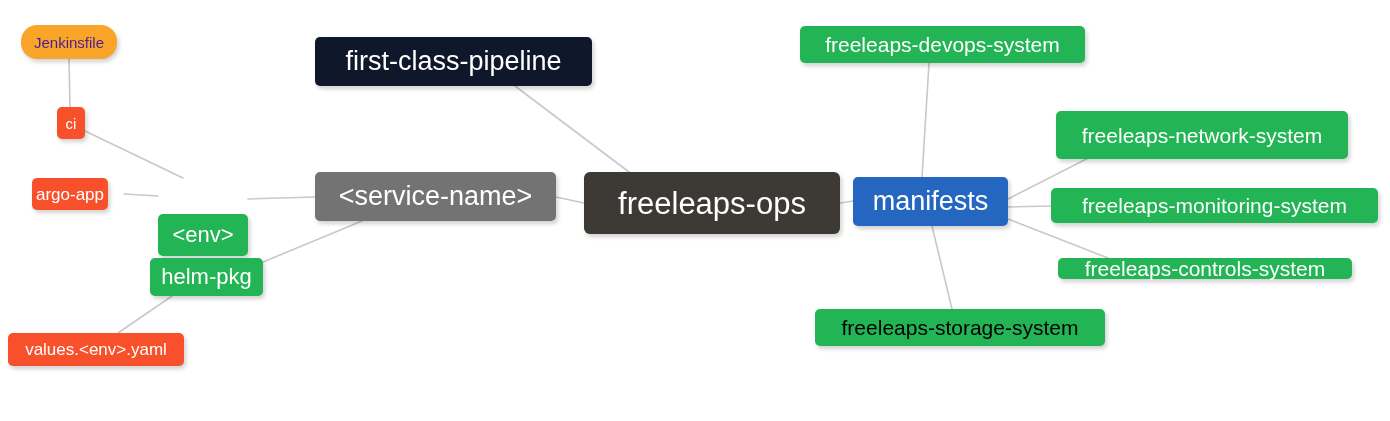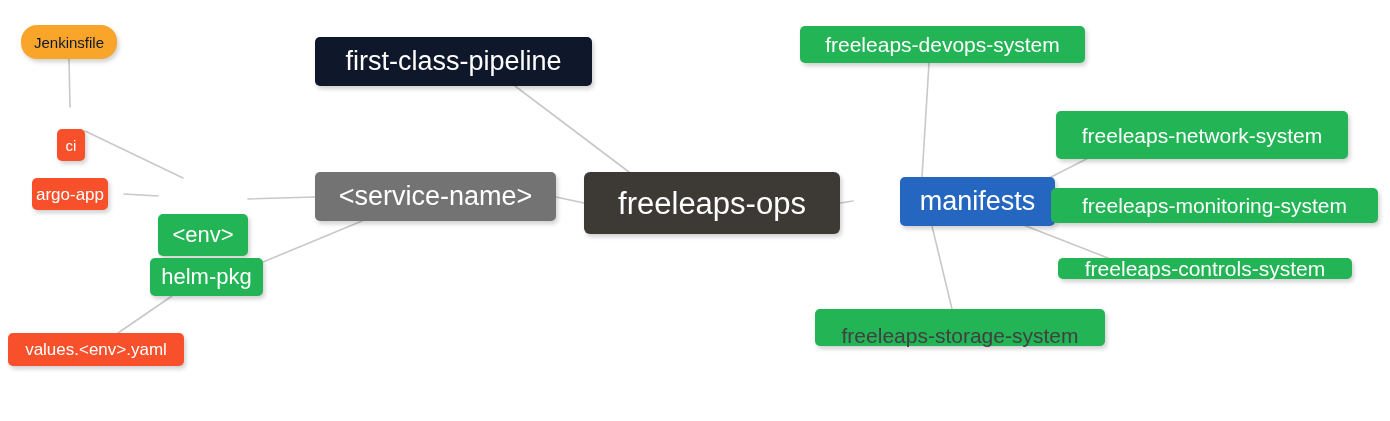--- a/index.html
+++ b/index.html
@@ -72,50 +72,50 @@
   <div id="node-layer">
       <div class="node" style="left: 584px; top: 172px; width: 256px; height: 62px; background: rgb(61, 57, 53); font-size: 31px; color: rgb(255, 255, 255); border-radius: 6px;">
         <span class="node-label">freeleaps-ops</span>
       </div>
       <div class="node" style="left: 315px; top: 172px; width: 241px; height: 49px; background: #737373; font-size: 27px; color: rgb(255, 255, 255);">
         <span class="node-label">&lt;service-name&gt;</span>
       </div>
       <div class="node" style="left: 315px; top: 37px; width: 277px; height: 49px; background: #0f172a; font-size: 27px; color: rgb(255, 255, 255);">
         <span class="node-label">first-class-pipeline</span>
       </div>
-      <div class="node" style="left: 900px; top: 177px; width: 155px; height: 49px; background: rgb(37, 103, 192); font-size: 27px; color: rgb(255, 255, 255);">
+      <div class="node" style="left: 853px; top: 177px; width: 155px; height: 49px; background: rgb(37, 103, 192); font-size: 27px; color: rgb(255, 255, 255);">
         <span class="node-label">manifests</span>
       </div>
       <div class="node" style="left: 158px; top: 178px; width: 90px; height: 42px; background: rgb(34, 180, 85); font-size: 22px; color: rgb(255, 255, 255); margin-top: 36px;">
         <span class="node-label">&lt;env&gt;</span>
       </div>
       <div class="node" style="left: 150px; top: 258px; width: 113px; height: 38px; background: rgb(34, 180, 85); font-size: 22px; color: rgb(255, 255, 255);">
         <span class="node-label">helm-pkg</span>
       </div>
-      <div class="node" style="left: 21px; top: 25px; width: 96px; height: 34px; background: rgb(249, 165, 42); font-size: 15px; color: #0f172a; border-radius: 16px;">
+      <div class="node" style="left: 21px; top: 25px; width: 96px; height: 34px; background: rgb(249, 165, 42); font-size: 15px; color: #4c1d95; border-radius: 16px;">
         <span class="node-label">Jenkinsfile</span>
       </div>
-      <div class="node" style="left: 57px; top: 107px; width: 28px; height: 32px; background: rgb(247, 80, 42); font-size: 15px; color: rgb(255, 255, 255); margin-top: 22px;">
+      <div class="node" style="left: 57px; top: 107px; width: 28px; height: 32px; background: rgb(247, 80, 42); font-size: 15px; color: rgb(255, 255, 255);">
         <span class="node-label">ci</span>
       </div>
       <div class="node" style="left: 32px; top: 178px; width: 76px; height: 32px; background: rgb(247, 80, 42); font-size: 17px; color: rgb(255, 255, 255);">
         <span class="node-label">argo-app</span>
       </div>
       <div class="node" style="left: 8px; top: 333px; width: 176px; height: 33px; background: rgb(247, 80, 42); font-size: 17px; color: rgb(255, 255, 255); align-items: center;">
         <span class="node-label">values.&lt;env&gt;.yaml</span>
       </div>
       <div class="node" style="left: 800px; top: 26px; width: 285px; height: 37px; background: rgb(34, 180, 85); font-size: 21px; color: rgb(255, 255, 255);">
         <span class="node-label">freeleaps-devops-system</span>
       </div>
       <div class="node" style="left: 1056px; top: 111px; width: 292px; height: 48px; background: rgb(34, 180, 85); font-size: 21px; color: rgb(255, 255, 255);">
         <span class="node-label">freeleaps-network-system</span>
       </div>
       <div class="node" style="left: 1051px; top: 188px; width: 327px; height: 35px; background: rgb(34, 180, 85); font-size: 21px; color: rgb(255, 255, 255);">
         <span class="node-label">freeleaps-monitoring-system</span>
       </div>
       <div class="node" style="left: 1058px; top: 258px; width: 294px; height: 21px; background: rgb(34, 180, 85); font-size: 21px; color: rgb(255, 255, 255);">
         <span class="node-label">freeleaps-controls-system</span>
       </div>
-      <div class="node" style="left: 815px; top: 309px; width: 290px; height: 37px; background: rgb(34, 180, 85); font-size: 21px; color: #404040; align-items: flex-end;">
+      <div class="node" style="left: 815px; top: 309px; width: 290px; height: 37px; background: rgb(34, 180, 85); font-size: 21px; color: #000000;">
         <span class="node-label">freeleaps-storage-system</span>
       </div>
     </div>
 </div>
 
 </body></html>

